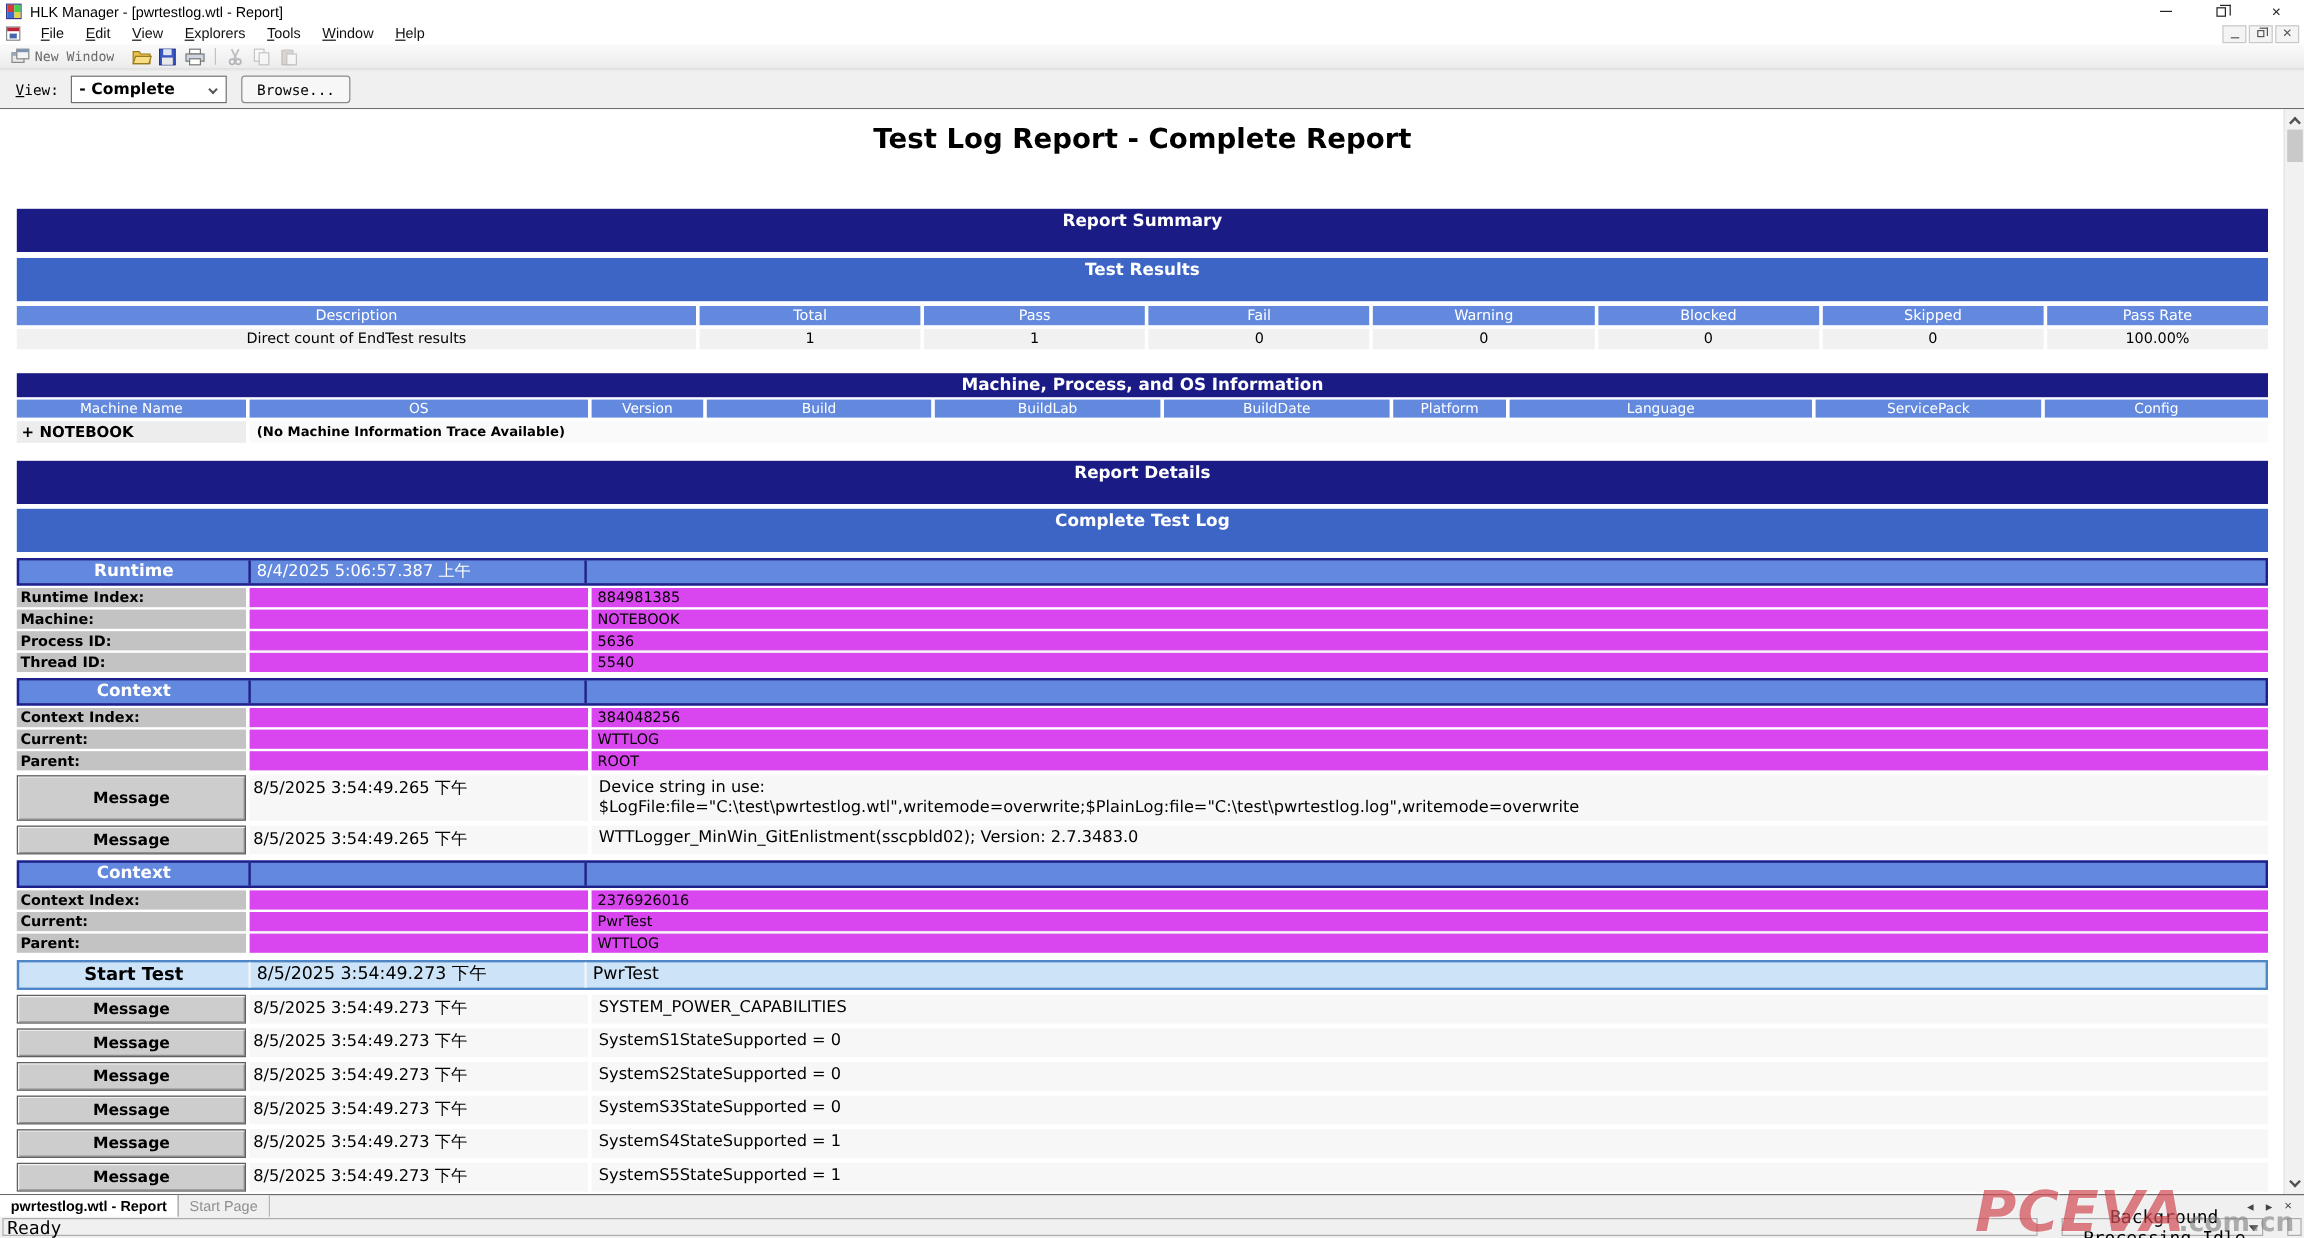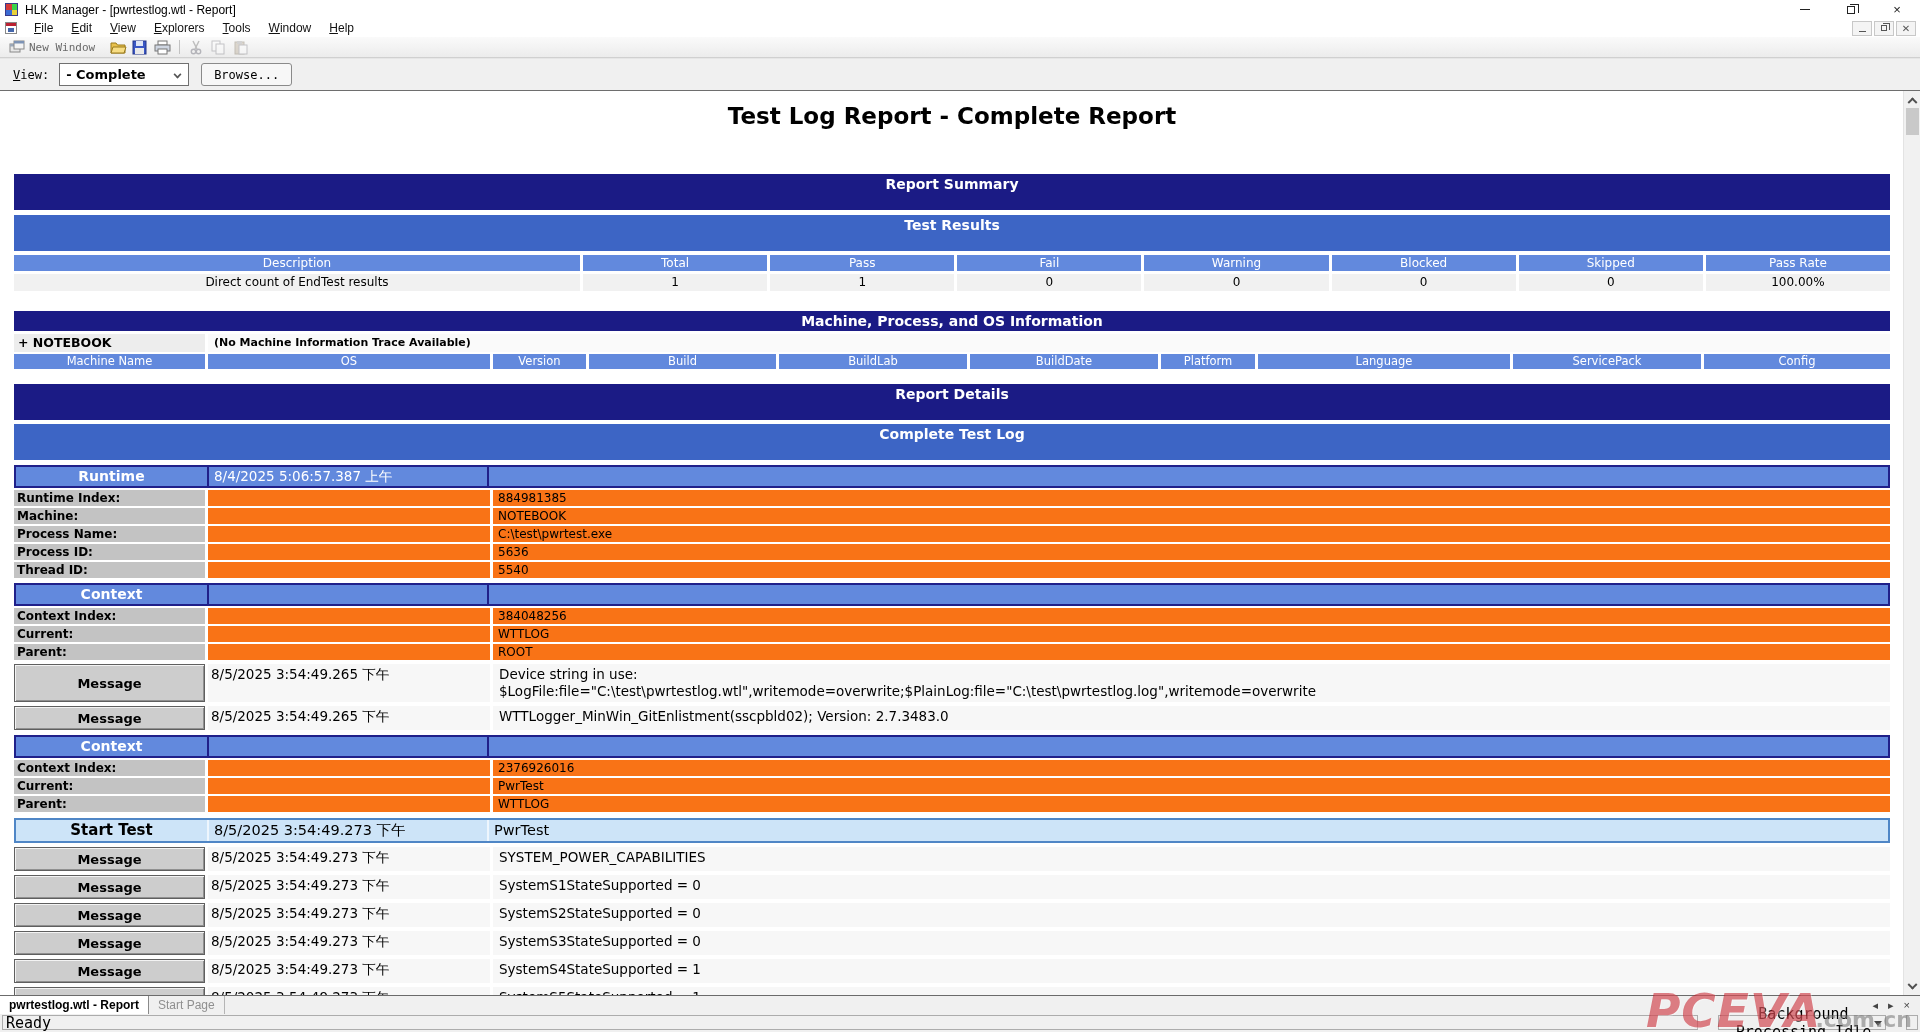--- a/index.html
+++ b/index.html
@@ -105,21 +105,21 @@
   .log-row .c3 { flex:1; min-width:0; }
 
   .log-row.hdr { border:2px solid #20208a; background:#6289dd; height:23px; margin-top:5px; }
   .log-row.hdr .c1 { color:#fff; font-weight:bold; font-size:14px; text-align:center; line-height:19px; }
   .log-row.hdr .c2, .log-row.hdr .c3 { border-left:2px solid #20208a; color:#fff; font-size:13.5px;
     line-height:19px; padding-left:5px; flex-basis:280px; }
   .log-row.hdr .c3 { flex:1; }
 
   .log-row.field { gap:3px; height:16px; }
   .log-row.field .c1 { background:#c3c3c3; font-weight:bold; font-size:12px; line-height:16px; padding-left:3px; }
-  .log-row.field .c2, .log-row.field .c3 { background:#f97316; font-size:12px; line-height:16px; }
+  .log-row.field .c2, .log-row.field .c3 { background:#d946ef; font-size:12px; line-height:16px; }
   .log-row.field .c3 { padding-left:5px; }
 
   .log-row.message { gap:3px; margin-top:4px; align-items:stretch; }
   .log-row.message .c2, .log-row.message .c3 { background:#f7f7f7; font-size:13.5px; padding-top:2px; }
   .log-row.message .c2 { padding-left:3px; }
   .log-row.message .c3 { padding-left:6px; white-space:pre-wrap; word-break:break-all; line-height:17px; padding-bottom:2px; }
   .msg-btn { width:100%; min-height:24px; height:100%; background:#cdcdcd; border:1px solid #5f5f5f;
     box-shadow:inset 1px 1px 0 #f3f3f3, inset -1px -1px 0 #909090;
     display:flex; align-items:center; justify-content:center;
     font-weight:bold; font-size:13px; color:#000; }
@@ -308,60 +308,55 @@
         <div class="cell">1</div>
         <div class="cell">1</div>
         <div class="cell">0</div>
         <div class="cell">0</div>
         <div class="cell">0</div>
         <div class="cell">0</div>
         <div class="cell">100.00%</div>
       </div>
 
     <div class="banner navy b-machine">Machine, Process, and OS Information</div>
-    <div class="flexrow mi-row">
-      <div class="mi-name">+ NOTEBOOK</div>
-      <div class="mi-note">(No Machine Information Trace Available)</div>
-    </div>
     <div class="flexrow mi-head" id="mi-head">
         <div class="cell mi-w1">Machine Name</div>
         <div class="cell mi-w2">OS</div>
         <div class="cell mi-w3">Version</div>
         <div class="cell mi-w4">Build</div>
         <div class="cell mi-w5">BuildLab</div>
         <div class="cell mi-w6">BuildDate</div>
         <div class="cell mi-w7">Platform</div>
         <div class="cell mi-w8">Language</div>
         <div class="cell mi-w9">ServicePack</div>
         <div class="cell mi-w10">Config</div>
       </div>
+    <div class="flexrow mi-row">
+      <div class="mi-name">+ NOTEBOOK</div>
+      <div class="mi-note">(No Machine Information Trace Available)</div>
+    </div>
 
     <div class="banner navy b-details">Report Details</div>
     <div class="banner royal b-ctl">Complete Test Log</div>
 
     <div id="log-rows">
         <div class="log-row hdr">
           <div class="c1">Runtime</div>
           <div class="c2">8/4/2025 5:06:57.387 上午</div>
           <div class="c3"></div>
         </div>
         <div class="log-row field">
           <div class="c1">Runtime Index:</div>
           <div class="c2"></div>
           <div class="c3">884981385</div>
         </div>
         <div class="log-row field">
           <div class="c1">Machine:</div>
           <div class="c2"></div>
           <div class="c3">NOTEBOOK</div>
-        </div>
-        <div class="log-row field">
-          <div class="c1">Process Name:</div>
-          <div class="c2"></div>
-          <div class="c3">C:\test\pwrtest.exe</div>
         </div>
         <div class="log-row field">
           <div class="c1">Process ID:</div>
           <div class="c2"></div>
           <div class="c3">5636</div>
         </div>
         <div class="log-row field">
           <div class="c1">Thread ID:</div>
           <div class="c2"></div>
           <div class="c3">5540</div>

